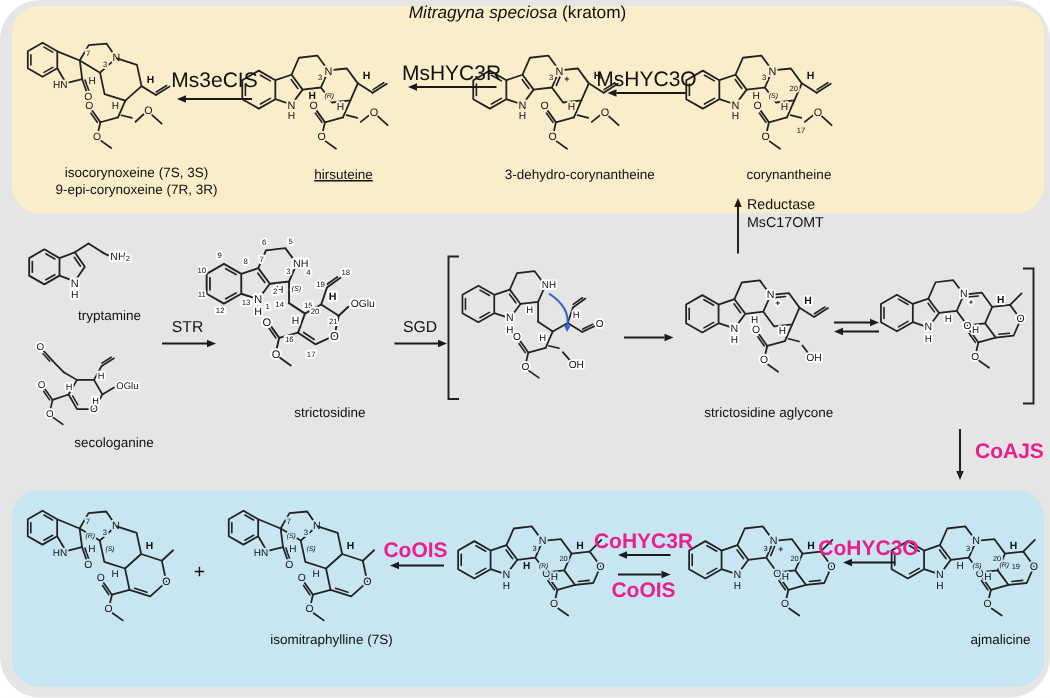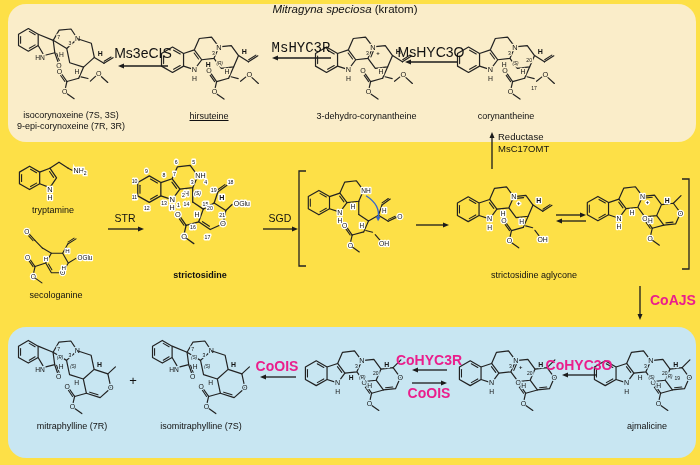--- a/index.html
+++ b/index.html
@@ -1,21 +1,21 @@
 <!DOCTYPE html>
 <html style="--magenta: #EA1E8C;"><head>
 <meta charset="utf-8">
 <style>
   html,body{margin:0;padding:0;background:#fff;}
-  #stage{position:relative;width:700px;height:465px;background:#fde047;overflow:hidden;
-         font-family:"Liberation Sans","DejaVu Sans",sans-serif;color:#111;}
+  #stage{position:relative;width:700px;height:465px;background:#e5e5e5;overflow:hidden;
+         font-family:"Liberation Sans","DejaVu Sans",sans-serif;color:#111;border-radius:27px;}
   .panel{position:absolute;border-radius:18px;}
   .title{position:absolute;font-size:11.5px;text-align:center;color:#111;}
   .title .it{font-style:italic;}
-  .cname{position:absolute;font-size:9px;line-height:11px;text-align:center;color:#111;}
+  .cname{position:absolute;font-size:9px;line-height:11px;text-align:center;color:#111;padding-left:20px;}
   .enz{position:absolute;font-size:14px;text-align:center;color:#111;}
   .enz.big{font-size:10.5px;}
   .enz.mag{color:var(--magenta);font-weight:600;}
   .enz.leftal{text-align:left;line-height:12px;font-size:9.5px;}
   .plus{position:absolute;font-size:13px;text-align:center;color:#111;}
   .mol{position:absolute;}
   .mol svg{display:block;width:100%;}
   #overlay{position:absolute;left:0;top:0;pointer-events:none;}
 </style>
 </head>
@@ -546,29 +546,28 @@
 
   <div class="cname" style="left:0px;top:110px;width:142px;">
     <div>isocorynoxeine (7S, 3S)</div>
     <div>9-epi-corynoxeine (7R, 3R)</div>
   </div>
   <div class="cname" style="left:159px;top:111px;width:100px;text-decoration:underline;">hirsuteine</div>
   <div class="cname" style="left:294px;top:111px;width:145px;">3-dehydro-corynantheine</div>
   <div class="cname" style="left:446px;top:111px;width:120px;">corynantheine</div>
   <div class="cname" style="left:12px;top:205px;width:82px;">tryptamine</div>
   <div class="cname" style="left:10px;top:290px;width:92px;">secologanine</div>
-  <div class="cname" style="left:150px;top:270px;width:100px;font-weight:bold;">strictosidine</div>
-  <div class="cname" style="left:432px;top:270px;width:145px;text-align:right;">strictosidine aglycone</div>
-  <div class="cname" style="left:11px;top:421px;width:122px;">mitraphylline (7R)</div>
+  <div class="cname" style="left:150px;top:270px;width:100px;">strictosidine</div>
+  <div class="cname" style="left:420px;top:270px;width:145px;">strictosidine aglycone</div>
   <div class="cname" style="left:139px;top:421px;width:124px;">isomitraphylline (7S)</div>
   <div class="cname" style="left:587px;top:421px;width:120px;">ajmalicine</div>
   <div class="plus" style="left:124px;top:373px;width:18px;">+</div>
 
   <div class="enz" style="left:107px;top:45px;width:72px;">Ms3eCIS</div>
-  <div class="enz" style="left:265px;top:40px;width:72px;font-family:Liberation Mono, monospace;">MsHYC3R</div>
+  <div class="enz" style="left:265px;top:40px;width:72px;">MsHYC3R</div>
   <div class="enz" style="left:394px;top:44px;width:74px;">MsHYC3O</div>
   <div class="enz big" style="left:103px;top:212px;width:44px;">STR</div>
   <div class="enz big" style="left:258px;top:212px;width:44px;">SGD</div>
   <div class="enz leftal" style="left:498px;top:131px;width:80px;">
     <div>Reductase</div>
     <div>MsC17OMT</div>
   </div>
   <div class="enz mag" style="left:650px;top:292px;width:50px;text-align:left;">CoAJS</div>
   <div class="enz mag" style="left:543px;top:357px;width:72px;">CoHYC3O</div>
   <div class="enz mag" style="left:393px;top:352px;width:72px;">CoHYC3R</div>

